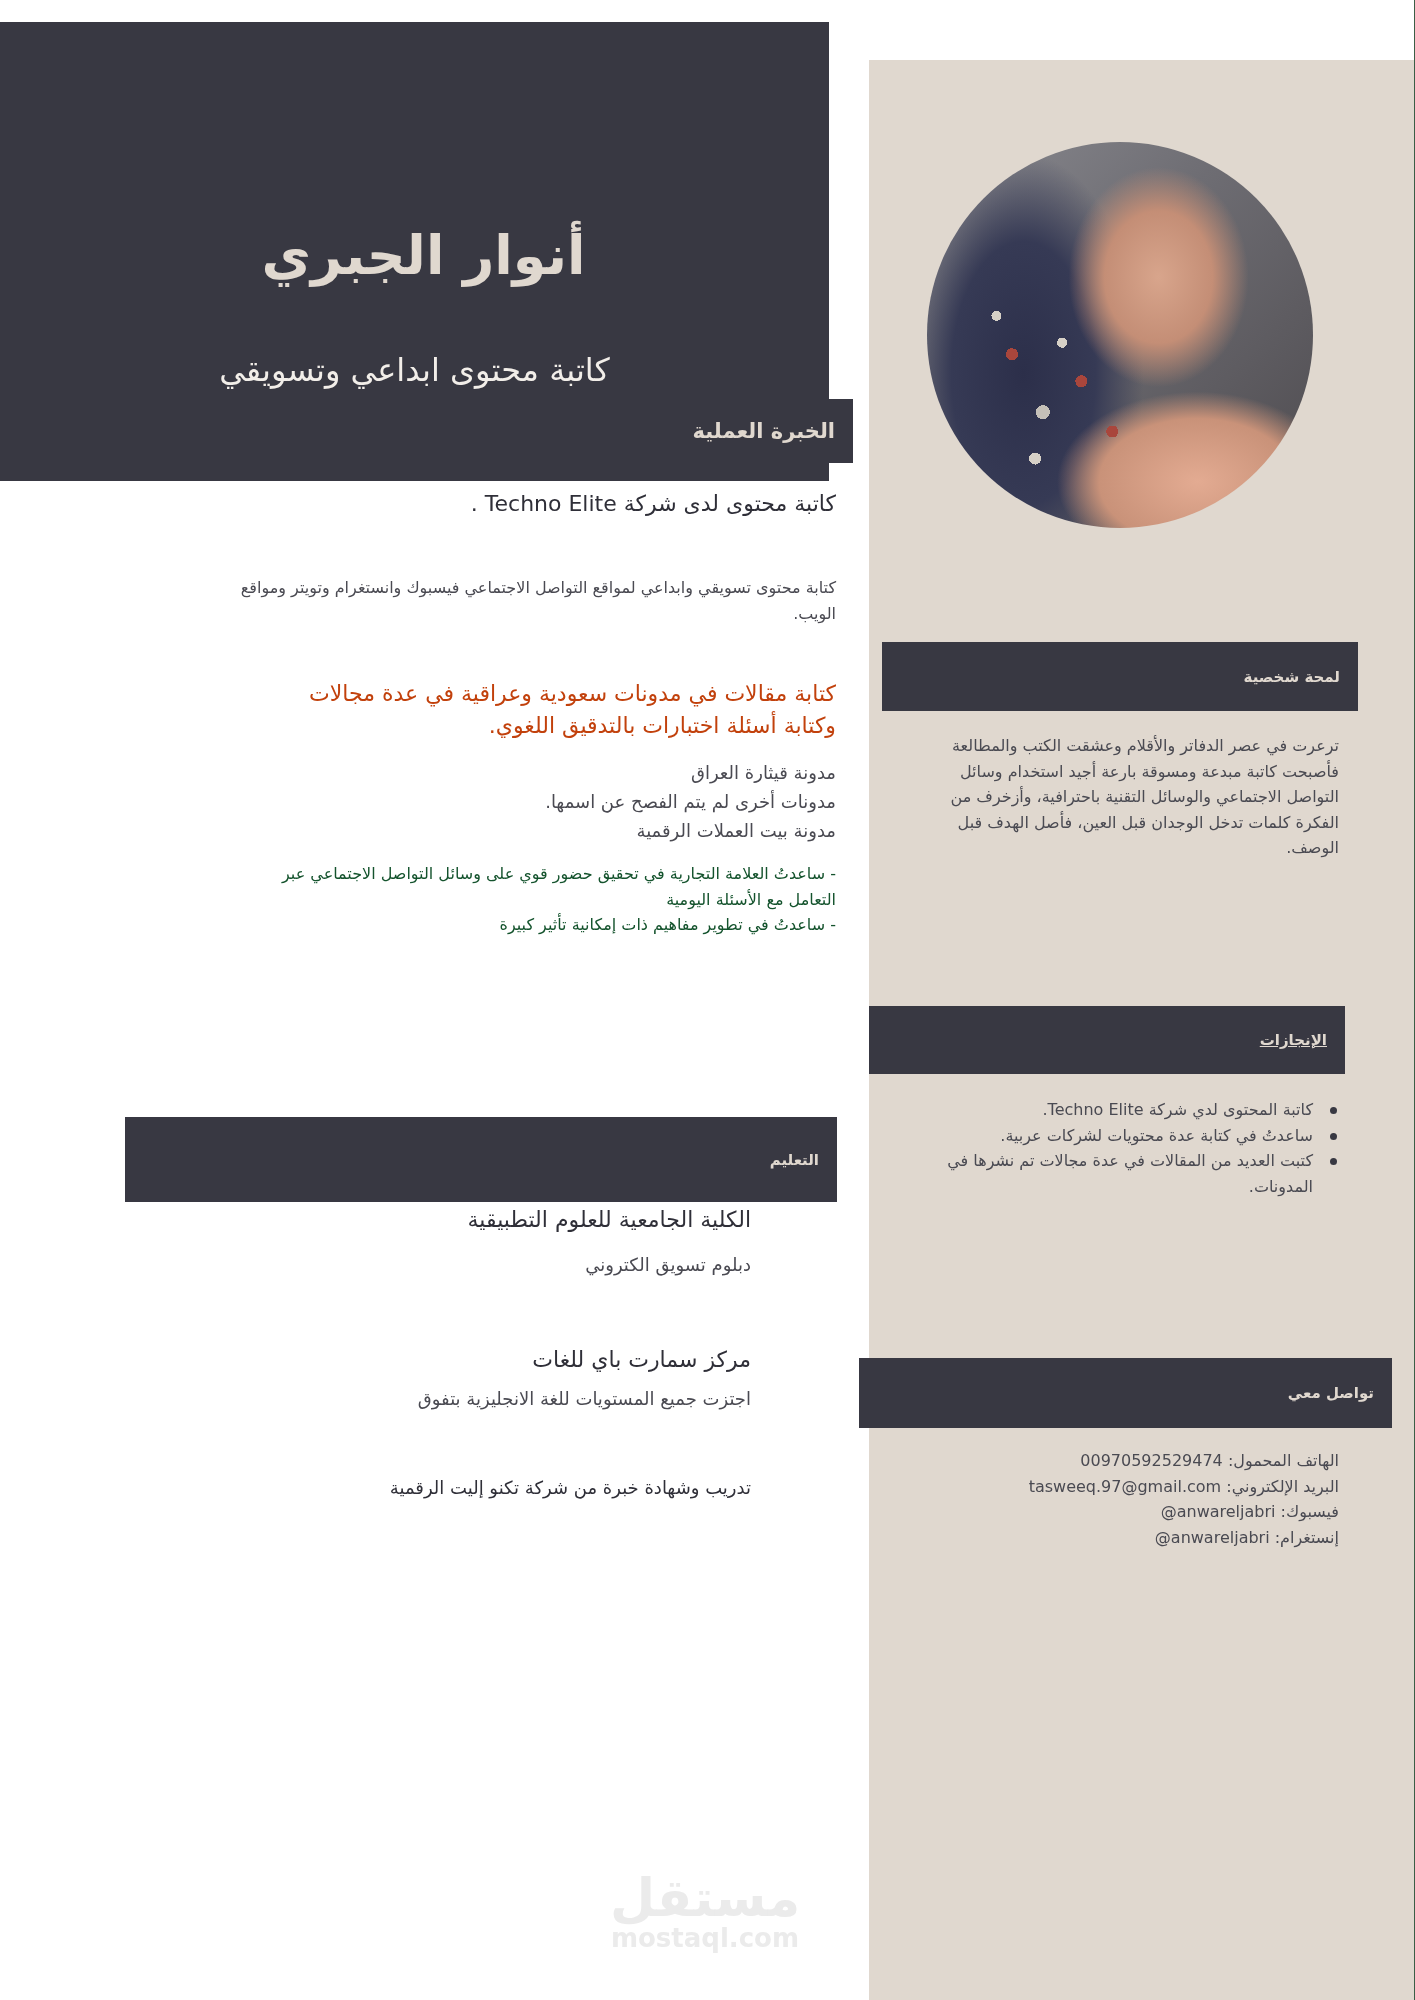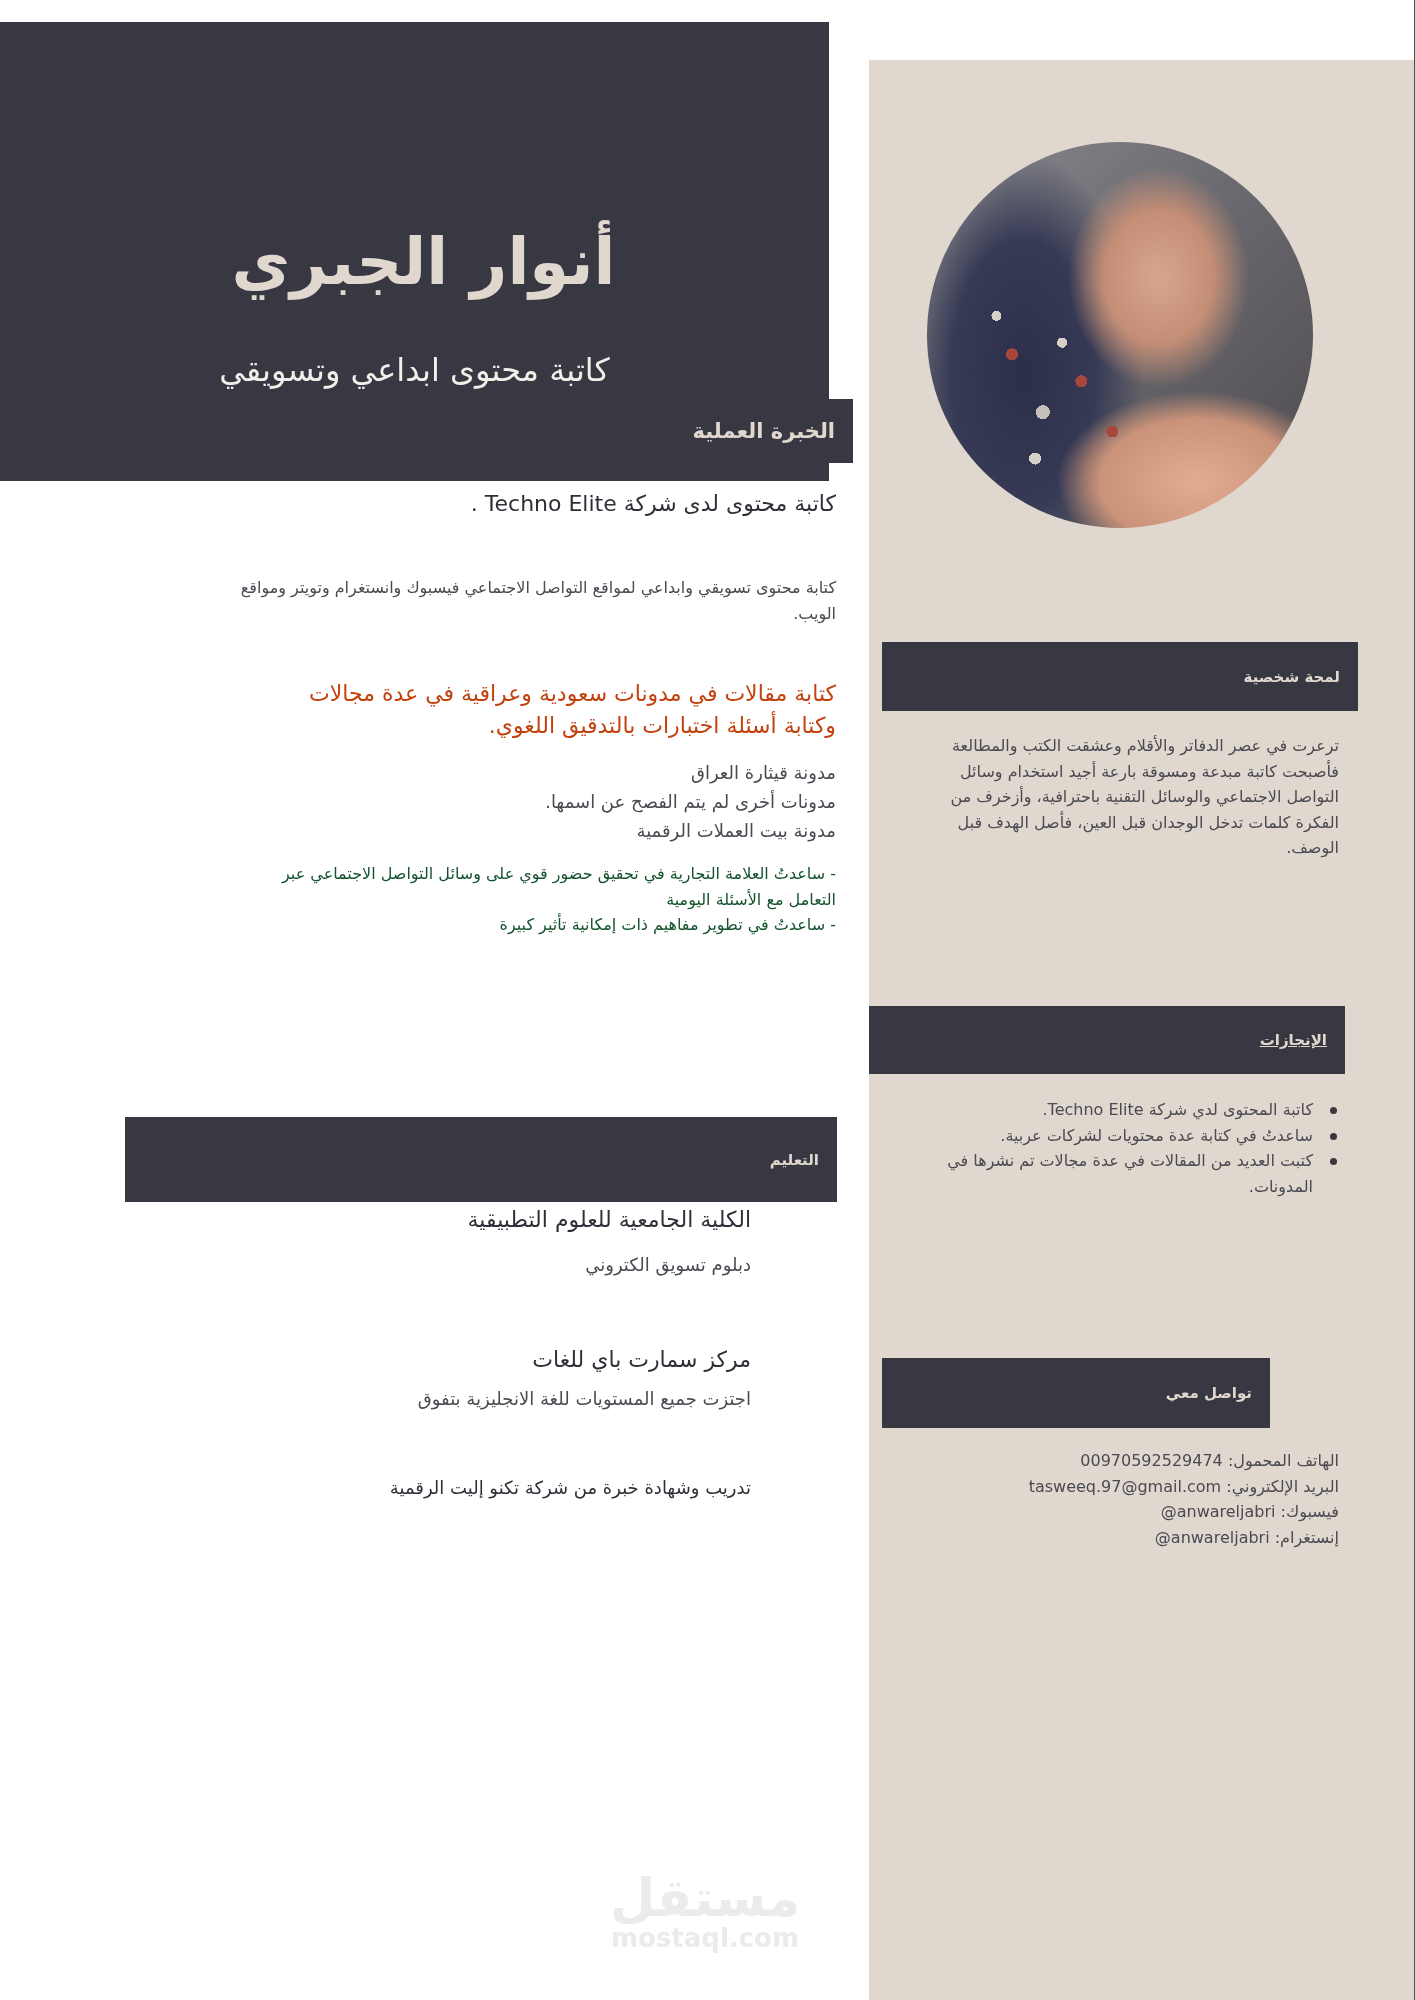--- a/index.html
+++ b/index.html
@@ -2,21 +2,21 @@
 <html><head>
 <meta charset="utf-8">
 <style>
   * { box-sizing: border-box; margin: 0; padding: 0; }
   html, body { width: 1415px; height: 2000px; background: #ffffff; overflow: hidden; }
   body { position: relative; font-family: "DejaVu Sans", sans-serif; color: #383842; direction: rtl; }
   .abs { position: absolute; }
   .dark { background: #383842; }
   .beige { background: #e0d8cf; }
   .header { left: 0; top: 22px; width: 829px; height: 459px; }
-  .name { left: 0; top: 218px; width: 847px; text-align: center; font-size: 64px; font-weight: bold; color: #e0d8cf; line-height: 1.4; }
+  .name { left: 0; top: 218px; width: 847px; text-align: center; font-size: 54px; font-weight: bold; color: #e0d8cf; line-height: 1.4; }
   .subtitle { left: 0; top: 350px; width: 829px; text-align: center; font-size: 32px; color: #f2eee9; letter-spacing: 4px; line-height: 1.3; }
   .badge { left: 660px; top: 399px; width: 193px; height: 64px; display: flex; align-items: center; justify-content: flex-start; padding-right: 18px; color: #e0d8cf; font-size: 21px; font-weight: bold; }
   .panel { left: 869px; top: 60px; width: 545px; height: 1940px; }
   .edge { left: 1414px; top: 0; width: 1px; height: 2000px; background: #3b5e46; }
   .photo { left: 927px; top: 142px; width: 386px; height: 386px; border-radius: 50%; overflow: hidden;
            background:
              radial-gradient(ellipse 90px 110px at 60% 35%, #d8a58c 0%, #c48e76 60%, rgba(196,142,118,0) 100%),
              radial-gradient(ellipse 140px 90px at 70% 88%, #e3ab92 0%, #c99279 70%, rgba(201,146,121,0) 100%),
              radial-gradient(ellipse 120px 220px at 25% 60%, #2c2f4a 0%, #363a55 60%, rgba(54,58,85,0) 100%),
              linear-gradient(135deg, #8a8a90 0%, #6e6d73 40%, #4d4a4e 100%); }
@@ -94,21 +94,21 @@
 
 <div class="abs dark sec-bar" style="left:869px; top:1006px; width:476px; height:68px;text-decoration:underline;">
   <span>الإنجازات</span>
 </div>
 <ul class="abs text ach-list">
   <li><span class="dot"></span><span>كاتبة المحتوى لدي شركة Techno Elite.</span></li>
   <li><span class="dot"></span><span>ساعدتُ في كتابة عدة محتويات لشركات عربية.</span></li>
   <li><span class="dot"></span><span>كتبت العديد من المقالات في عدة مجالات تم نشرها في المدونات.</span></li>
 </ul>
 
-<div class="abs dark sec-bar" style="left:882px; top:1358px; width:388px; height:70px;">
+<div class="abs dark sec-bar" style="left:859px; top:1358px; width:533px; height:70px;">
   <span>تواصل معي</span>
 </div>
 <div class="abs text contact">
   <div>
     <span>الهاتف المحمول:</span>
     <span>00970592529474</span>
   </div>
   <div>
     <span>البريد الإلكتروني:</span>
     <span>tasweeq.97@gmail.com</span>

